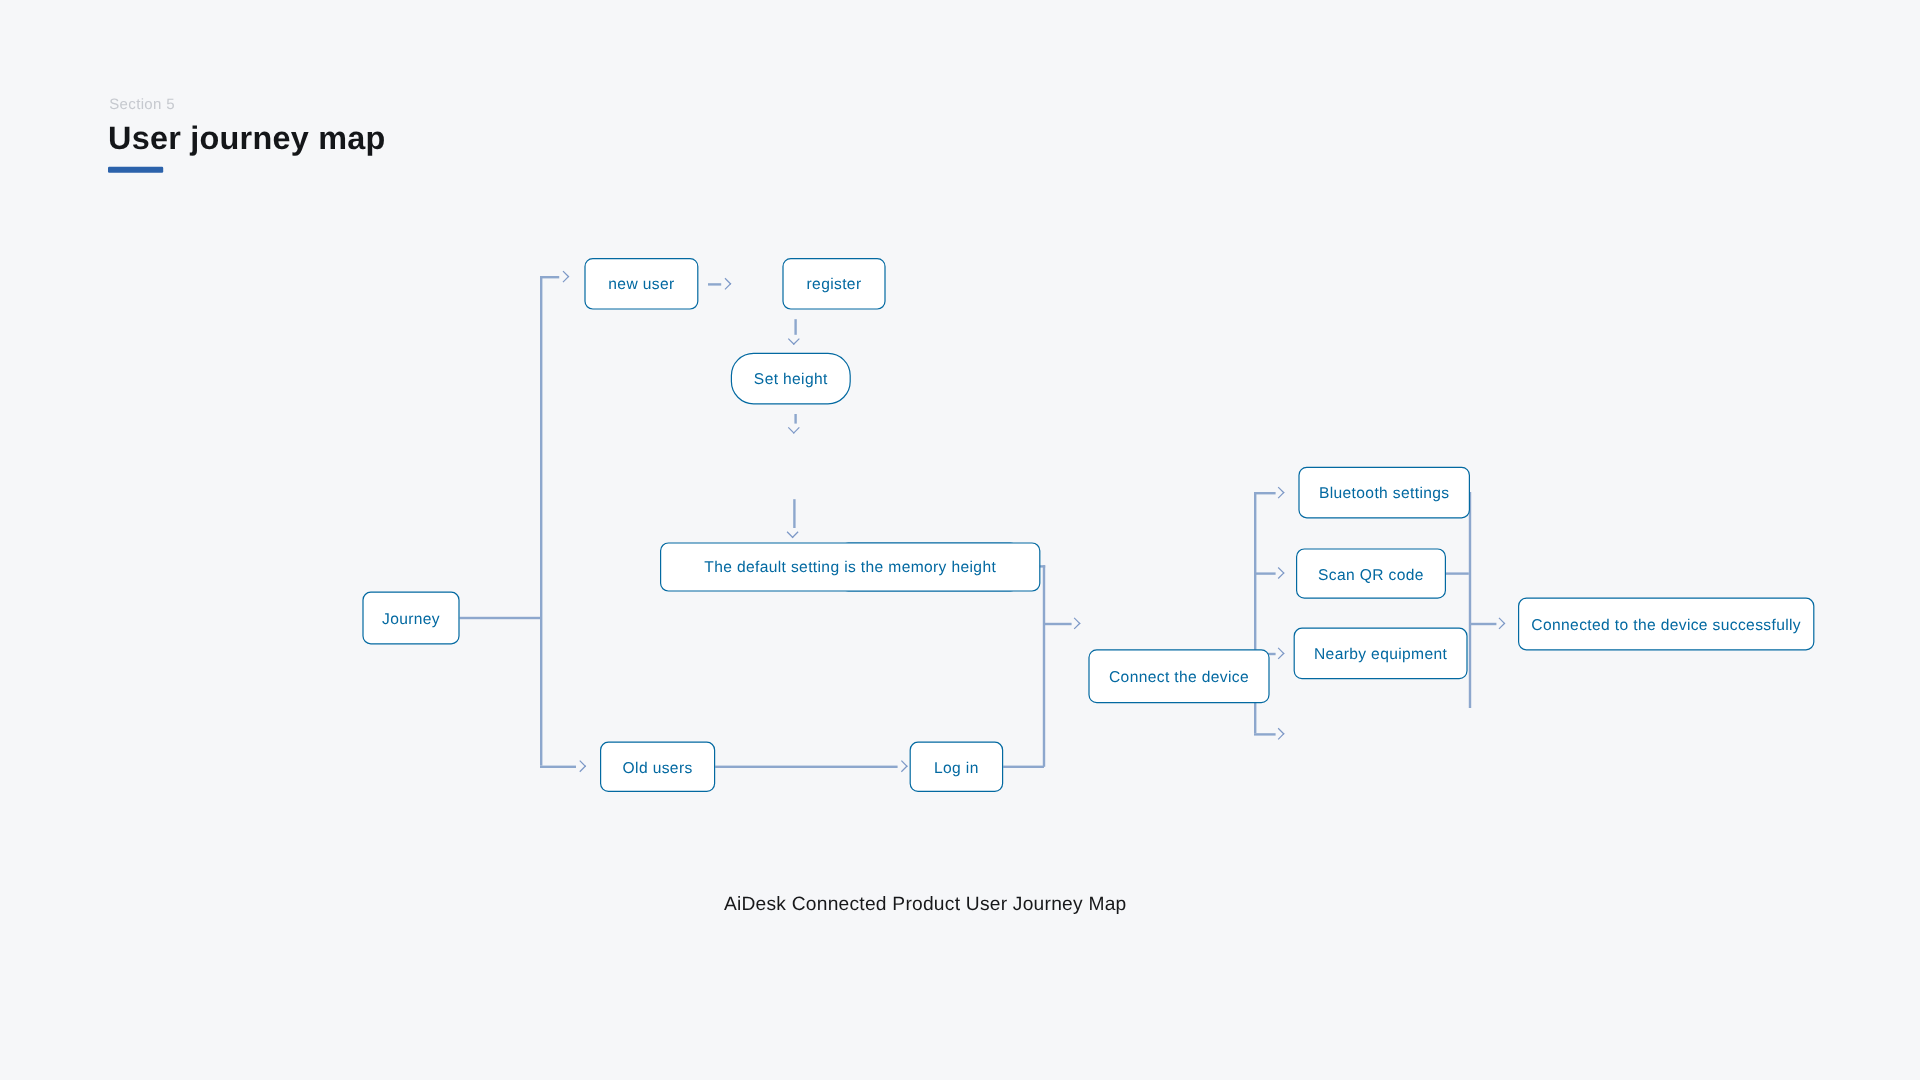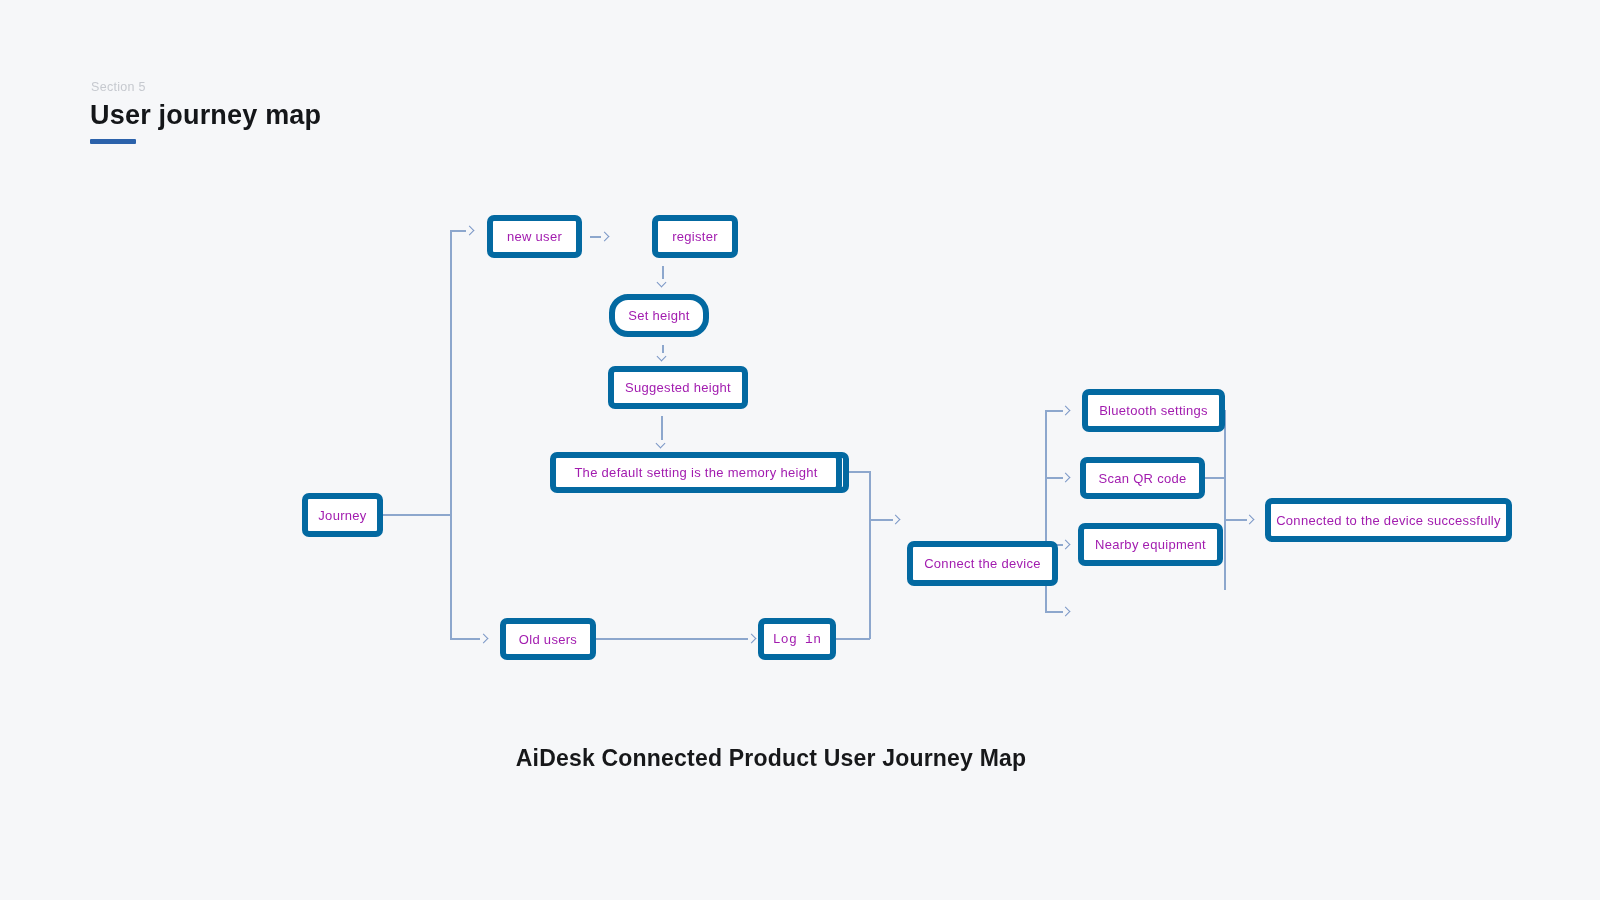--- a/index.html
+++ b/index.html
@@ -22,31 +22,31 @@
     font-size:27px;color:#141619;font-weight:600;letter-spacing:.2px;
   }
   .title-underline{
     position:absolute;left:90px;top:139px;width:46px;height:5px;
     background:#2b62ab;border-radius:1px;
   }
 
   
   .caption{
     position:absolute;left:421px;top:745px;width:700px;
-    text-align:center;font-size:23px;font-weight:700;color:#17181a;letter-spacing:.2px;
+    text-align:center;font-size:16px;font-weight:400;color:#17181a;letter-spacing:.2px;
   }
 
   
   .node{
     position:absolute;z-index:1;
     background:#ffffff;
-    border:6px solid #0369a1;
+    border:1px solid #0369a1;
     border-radius:7px;
     display:flex;align-items:center;justify-content:center;
-    font-size:13px;color:#a21caf;letter-spacing:.3px;
+    font-size:13px;color:#0369a1;letter-spacing:.3px;
     box-sizing:border-box;
     white-space:nowrap;
   }
   .node.front{z-index:2;}
   .node.back{justify-content:flex-end;padding-right:13px;}
 
   
   .hl,.vl{position:absolute;background:#8da7cd;z-index:0;}
   .hl{height:1.5px;}
   .vl{width:1.5px;}
@@ -116,37 +116,34 @@
   </div>
 
   <div class="node" style="left:632px;top:215px;width:86px;height:43px;margin-left:20px;">
     <span>register</span>
   </div>
 
   <div class="node" style="left:609px;top:294px;width:100px;height:43px;border-radius:19px;">
     <span>Set height</span>
   </div>
 
-  <div class="node" style="left:608px;top:366px;width:140px;height:43px;">
-    <span>Suggested height</span>
-  </div>
 
   <div class="node back" style="left:700px;top:452px;width:149px;height:41px;">
     <span>eo</span>
   </div>
 
-  <div class="node front" style="left:550px;top:452px;width:292px;height:41px;">
+  <div class="node front" style="left:550px;top:452px;width:317px;height:41px;">
     <span>The default setting is the memory height</span>
   </div>
 
   <div class="node" style="left:500px;top:618px;width:96px;height:42px;">
     <span>Old users</span>
   </div>
 
-  <div class="node" style="left:758px;top:618px;width:78px;height:42px;font-family:Liberation Mono, monospace;">
+  <div class="node" style="left:758px;top:618px;width:78px;height:42px;">
     <span>Log in</span>
   </div>
 
   <div class="node" style="left:907px;top:497px;width:151px;height:45px;margin-top:44px;">
     <span>Connect the device</span>
   </div>
 
   <div class="node" style="left:1082px;top:389px;width:143px;height:43px;">
     <span>Bluetooth settings</span>
   </div>

